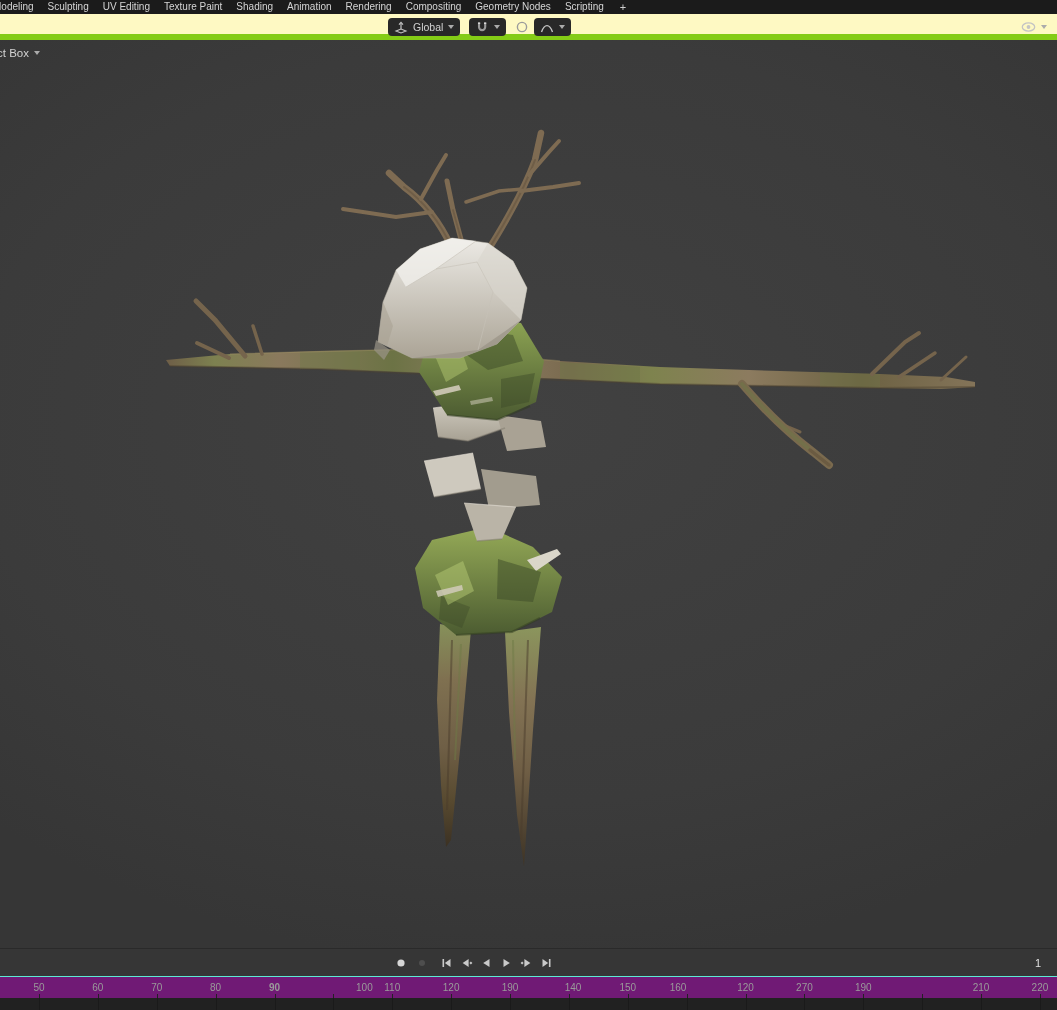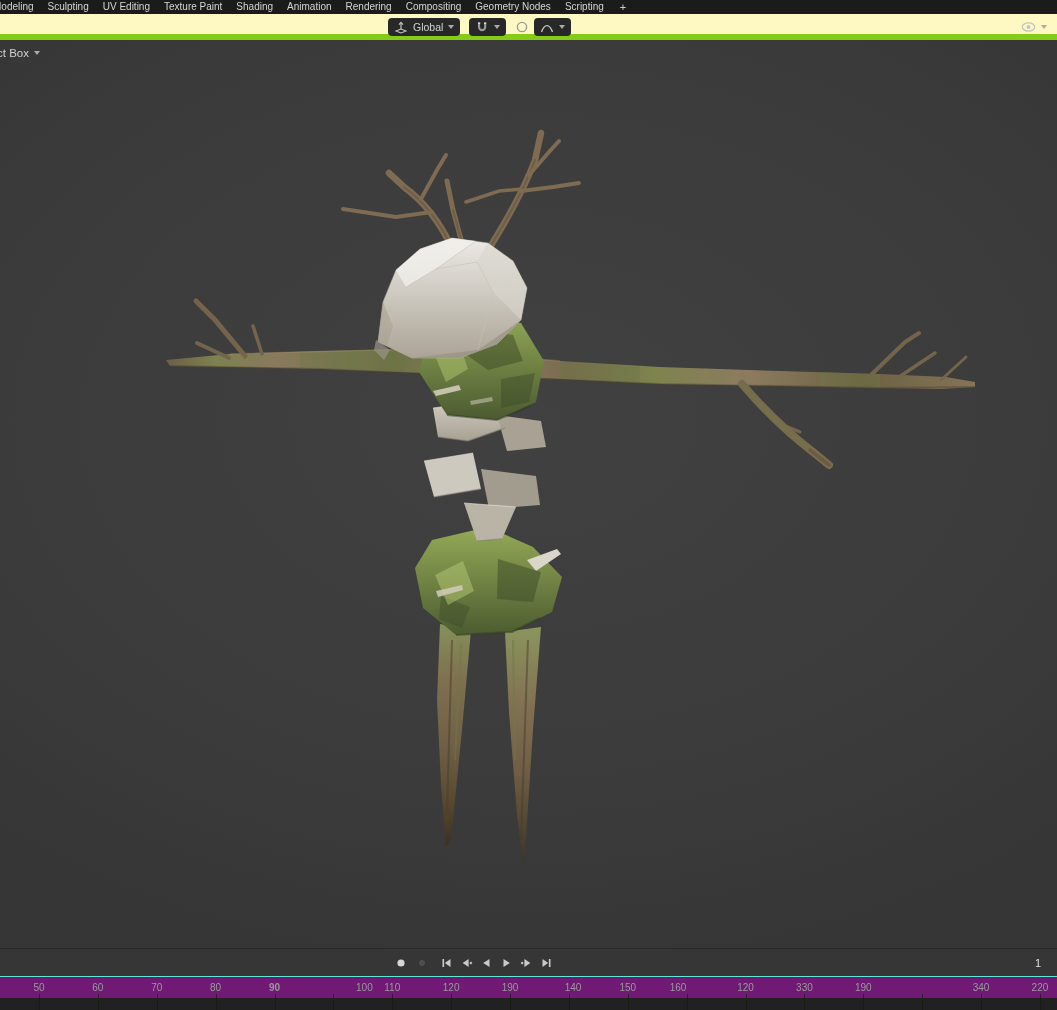--- a/index.html
+++ b/index.html
@@ -349,27 +349,27 @@
       <span class="ruler-label" style="left: 510.04px;">190</span>
       <span class="ruler-tick" style="left: 510.04px;"></span>
       <span class="ruler-label" style="left: 573px;">140</span>
       <span class="ruler-tick" style="left: 568.92px;"></span>
       <span class="ruler-label" style="left: 627.8px;">150</span>
       <span class="ruler-tick" style="left: 627.8px;"></span>
       <span class="ruler-label" style="left: 678px;">160</span>
       <span class="ruler-tick" style="left: 686.68px;"></span>
       <span class="ruler-label" style="left: 745.56px;">120</span>
       <span class="ruler-tick" style="left: 745.56px;"></span>
-      <span class="ruler-label" style="left: 804.44px;">330</span>
+      <span class="ruler-label" style="left: 804.44px;">270</span>
       <span class="ruler-tick" style="left: 804.44px;"></span>
       <span class="ruler-label" style="left: 863.32px;">190</span>
       <span class="ruler-tick" style="left: 863.32px;"></span>
       <span class="ruler-label" style="left: 922.2px; margin-top: 44px;">200</span>
       <span class="ruler-tick" style="left: 922.2px;"></span>
-      <span class="ruler-label" style="left: 981.08px;">340</span>
+      <span class="ruler-label" style="left: 981.08px;">210</span>
       <span class="ruler-tick" style="left: 981.08px;"></span>
       <span class="ruler-label" style="left: 1039.96px;">220</span>
       <span class="ruler-tick" style="left: 1039.96px;"></span>
     </div>
   <div class="tracks">
       <span class="track-line" style="left: 39px;"></span>
       <span class="track-line" style="left: 97.88px;"></span>
       <span class="track-line" style="left: 156.76px;"></span>
       <span class="track-line" style="left: 215.64px;"></span>
       <span class="track-line" style="left: 274.52px;"></span>

